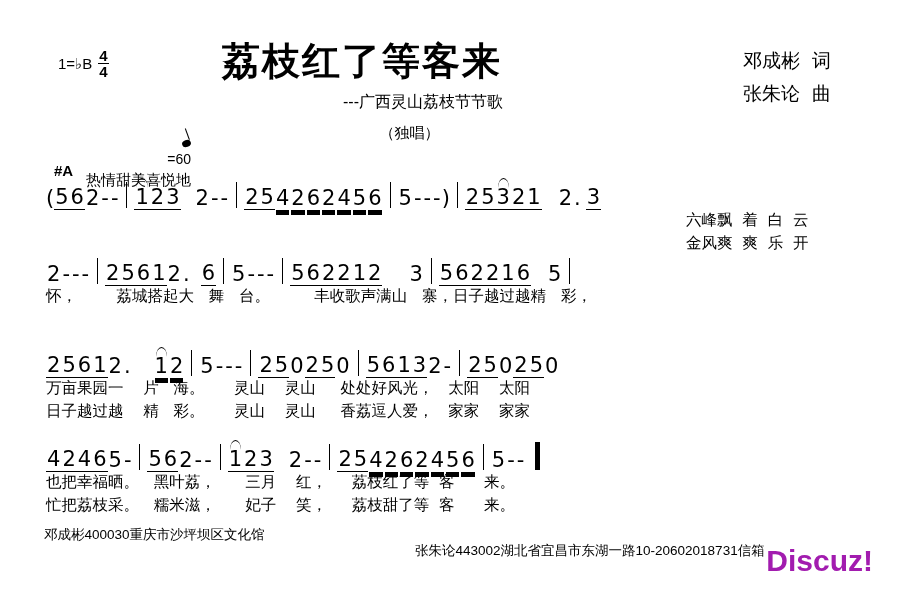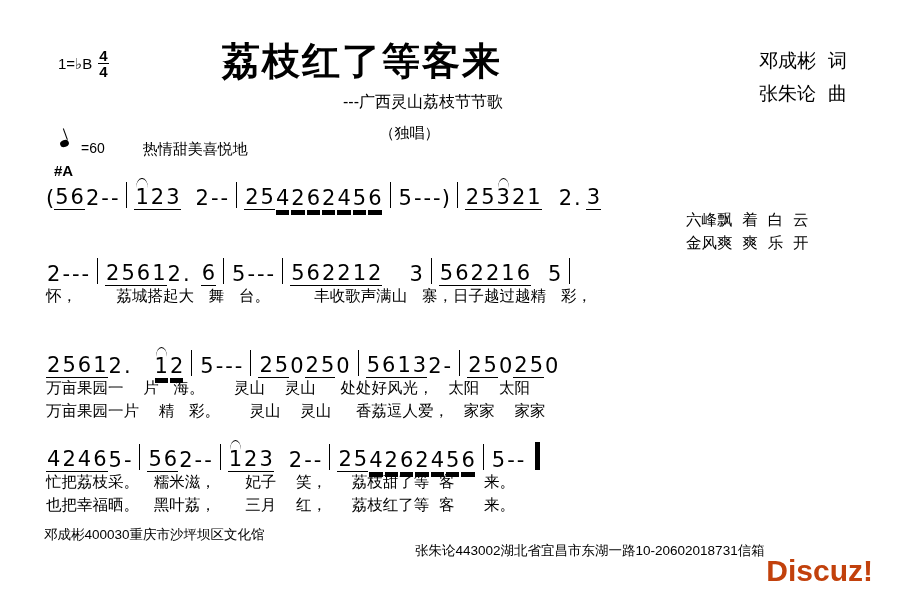--- a/index.html
+++ b/index.html
@@ -32,29 +32,29 @@
   }
   .subtitle {
     position:absolute; left:0; top:92px; width:846px;
     text-align:center; font-size:16px;
   }
   .singer-note {
     position:absolute; left:0; top:124px; width:819px;
     text-align:center; font-size:15px;
   }
   .credits {
-    position:absolute; right:56px; top:44px;
+    position:absolute; right:72px; top:44px;
     font-size:19px; line-height:1.75;
     text-align:right;
   }
   .credits div span.role { margin-left:12px; }
 
   .tempo {
     position:absolute; left:60px; top:140px;
-    font-size:14px; display:flex; align-items:flex-start; gap:12px;
+    font-size:14px; display:flex; align-items:flex-end; gap:4px;flex-direction:column;
   }
   .tempo .notehead {
     display:inline-block; width:9px; height:7px; background:#000;
     border-radius:50%; transform:rotate(-20deg); position:relative;
   }
   .tempo .notehead::after {
     content:""; position:absolute; right:0px; top:-11px;
     width:1.5px; height:12px; background:#000;
   }
   .tempo .mark { font-size:14px; }
@@ -105,22 +105,22 @@
   .lyr-a, .lyr-b { font-family:"DejaVu Sans", sans-serif; }
 
   
   .footer-left {
     position:absolute; left:44px; bottom:52px; font-size:13.5px;
   }
   .footer-right {
     position:absolute; left:415px; bottom:36px; font-size:13.5px;
   }
   .watermark {
-    position:absolute; right:30px; bottom:8px;
-    font-size:30px; color:#c2410c; font-weight:bold;
+    position:absolute; right:30px; bottom:18px;
+    font-size:30px; color:#a21caf; font-weight:bold;
     font-family:"Liberation Sans", sans-serif;
     margin-top:44px;
   }
 </style>
 </head>
 <body>
 
 <div class="sheet">
 
   <div class="key-sig">
@@ -234,21 +234,21 @@
       <span class="bar"></span>
       <span class="meas">
         <span class="n u1">5</span><span class="n u1">6</span><span class="n u1">1</span><span class="n u1">3</span><span class="n">2</span><span class="n">-</span>
       </span>
       <span class="bar"></span>
       <span class="meas">
         <span class="n u1">2</span><span class="n u1">5</span><span class="n">0</span><span class="n u1">2</span><span class="n u1">5</span><span class="n">0</span>
       </span>
     </div>
     <div class="lyr-row lyr-a">万亩果园一    片   海。      灵山    灵山     处处好风光，   太阳    太阳</div>
-    <div class="lyr-row lyr-b">万亩果园一片    精   彩。      灵山    灵山     香荔逗人爱，   家家    家家</div>
+    <div class="lyr-row lyr-b">日子越过越    精   彩。      灵山    灵山     香荔逗人爱，   家家    家家</div>
   </div>
 
   <div class="system" style="top:438px;">
     <div class="notes-row">
       <span class="meas">
         <span class="n u1">4</span><span class="n u1">2</span><span class="n u1">4</span><span class="n u1">6</span><span class="n">5</span><span class="n">-</span>
       </span>
       <span class="bar"></span>
       <span class="meas">
         <span class="n u1">5</span><span class="n u1">6</span><span class="n">2</span><span class="n">-</span><span class="n">-</span>
@@ -262,21 +262,21 @@
       <span class="bar"></span>
       <span class="meas">
         <span class="n u1">2</span><span class="n u1">5</span><span class="n u2">4</span><span class="n u2">2</span><span class="n u2">6</span><span class="n u2">2</span><span class="n u2">4</span><span class="n u2">5</span><span class="n u2">6</span>
       </span>
       <span class="bar"></span>
       <span class="meas">
         <span class="n">5</span><span class="n">-</span><span class="n">-</span>
       </span>
       <span class="barfinal"></span>
     </div>
+    <div class="lyr-row lyr-a">也把幸福晒。   黑叶荔，      三月    红，     荔枝红了等  客      来。</div>
     <div class="lyr-row lyr-b">忙把荔枝采。   糯米滋，      妃子    笑，     荔枝甜了等  客      来。</div>
-    <div class="lyr-row lyr-a">也把幸福晒。   黑叶荔，      三月    红，     荔枝红了等  客      来。</div>
   </div>
 
   <div class="footer-left">邓成彬400030重庆市沙坪坝区文化馆</div>
   <div class="footer-right">张朱论443002湖北省宜昌市东湖一路10-20602018731信箱</div>
   <div class="watermark">Discuz!</div>
 
 </div>
 
 </body></html>

